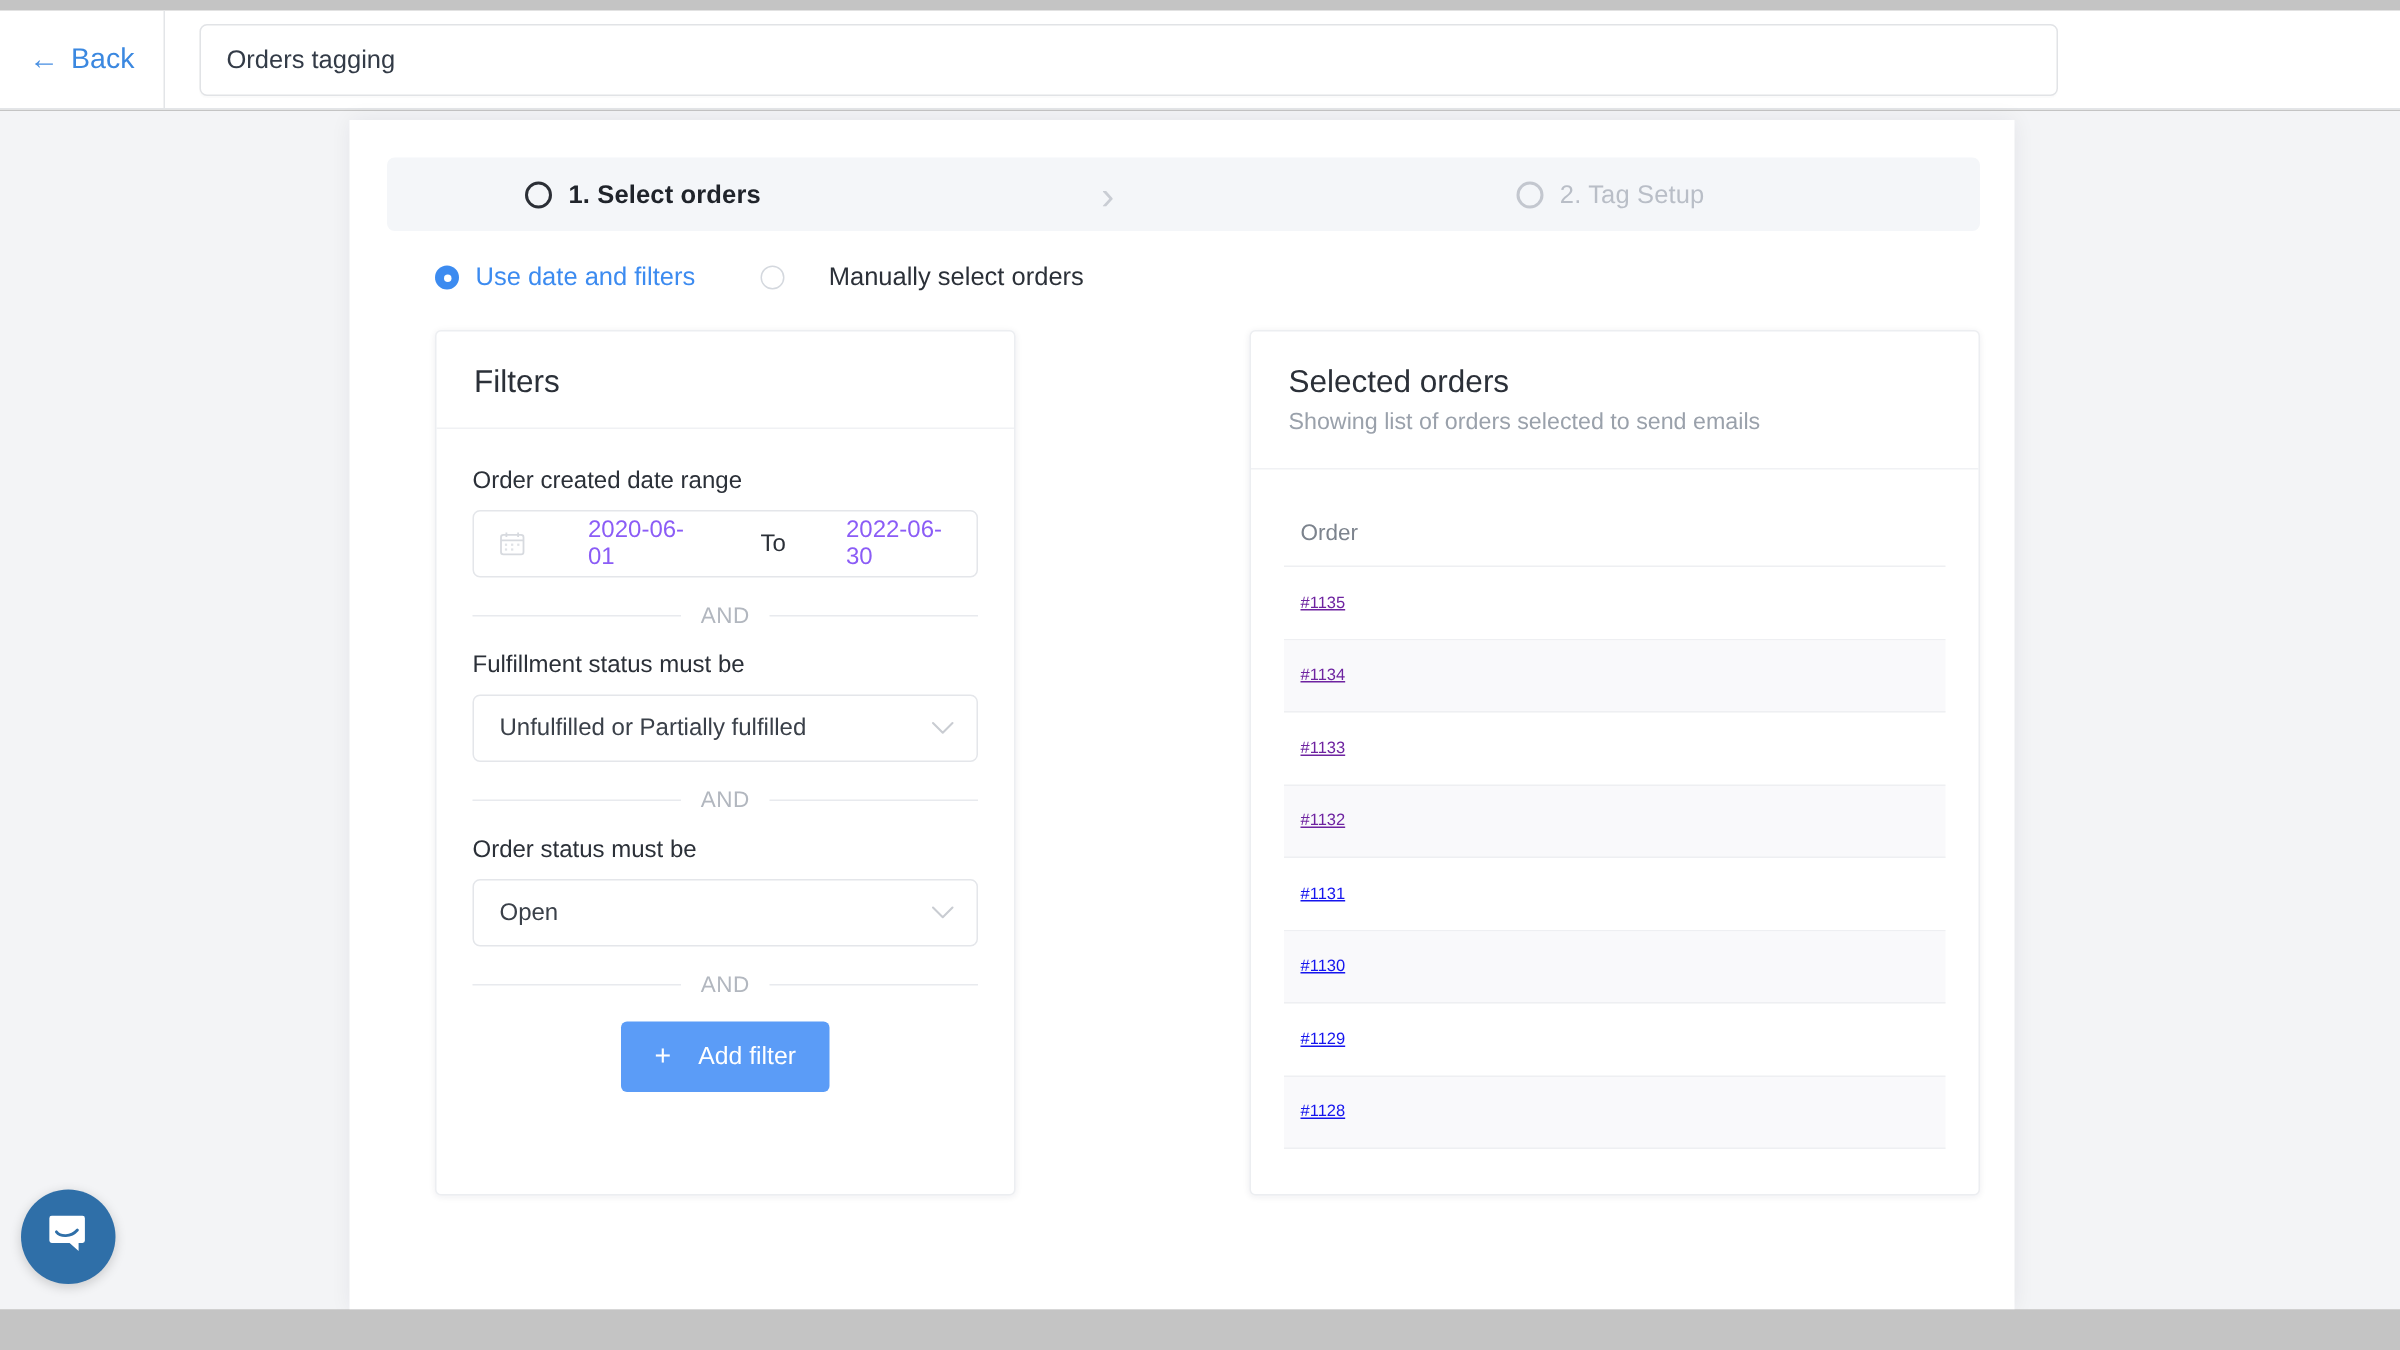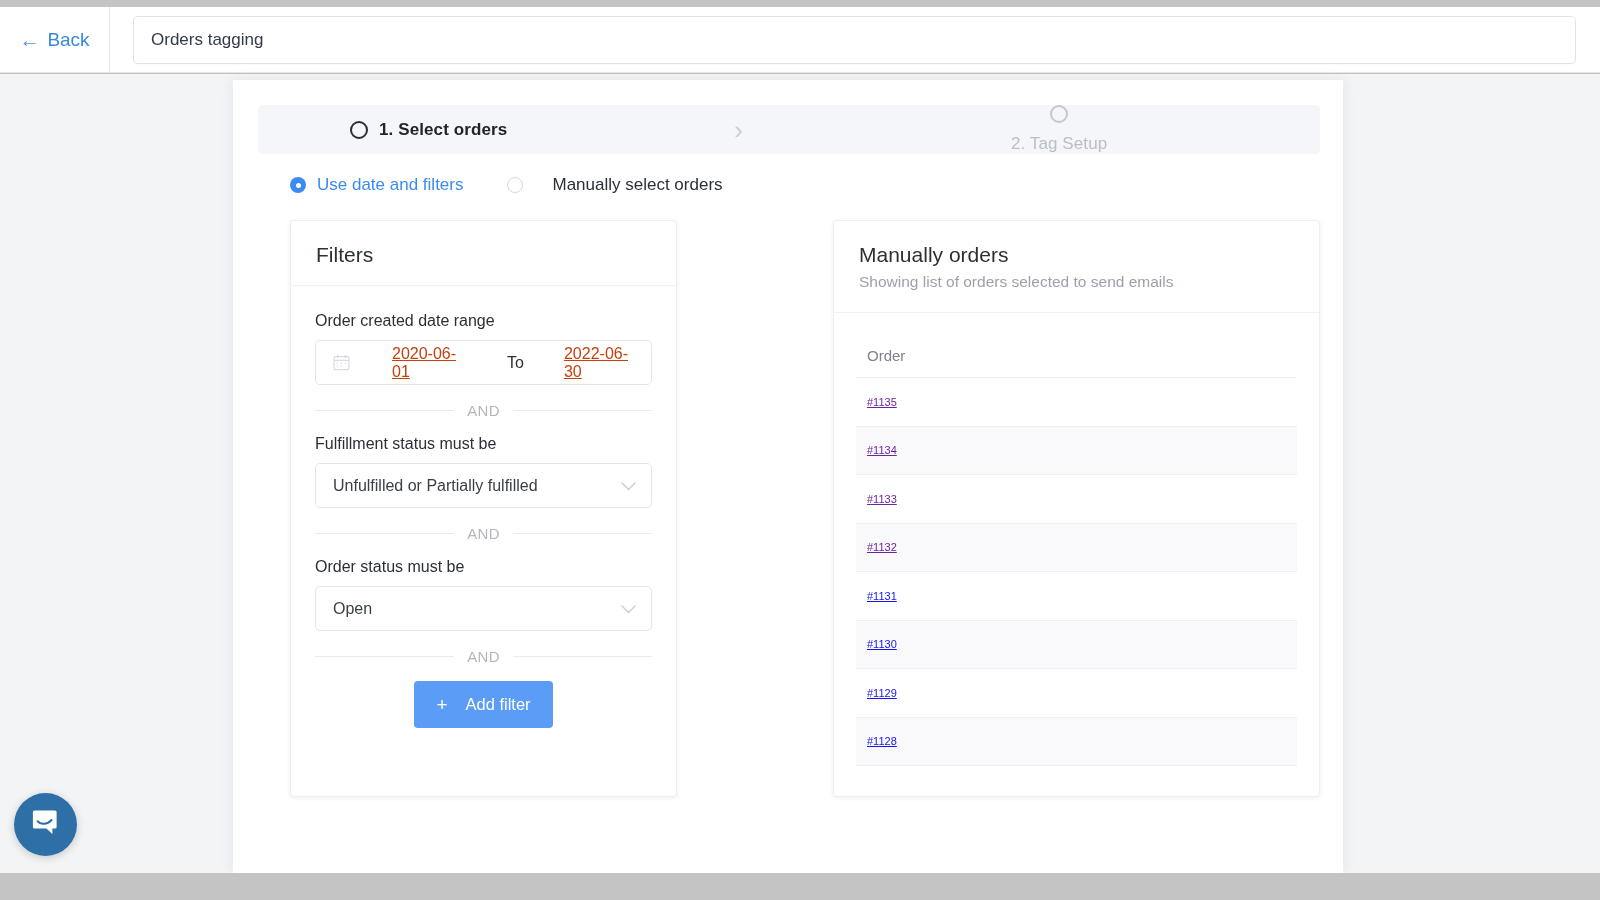--- a/index.html
+++ b/index.html
@@ -46,21 +46,21 @@
     font-size: 20px;
     line-height: 1;
   }
   .back-label {
     color: #3b88e0;
     font-size: 19px;
   }
 
   .title-field {
     margin-left: 23px;
-    width: 1443px;
+    width: 1239px;
     height: 48px;
     border: 1px solid #e1e3e6;
     border-radius: 5px;
     background: #fff;
     display: flex;
     align-items: center;
     padding: 0 17px;
     font-size: 17px;
     color: #333b47;
     box-shadow: 0 1px 1px rgba(0,0,0,.02);
@@ -101,21 +101,21 @@
     border-radius: 5px;
     display: flex;
     align-items: center;
   }
   .step {
     display: flex;
     align-items: center;
     gap: 11px;
     padding-left: 92px;
   }
-  .step-two { padding-left: 0; margin-left: 268px; flex-direction: column; }
+  .step-two { padding-left: 0; margin-left: 268px; }
   .step-ring {
     width: 18px; height: 18px;
     border-radius: 50%;
     border: 2px solid #2b2f36;
     display: block;
   }
   .step-ring.muted { border-color: #c3c7cf; }
   .step-label {
     font-size: 17px;
     font-weight: bold;
@@ -194,22 +194,21 @@
     border: 1px solid #e4e6ea;
     border-radius: 5px;
     display: flex;
     align-items: center;
     padding: 0 17px;
     gap: 0;
   }
   .cal-icon { width: 17px; height: 17px; flex: none; }
   .date-val {
     font-size: 16px;
-    color: #c2410c;
-    text-decoration: underline;
+    color: #8b5cf6;
   }
   .date-start { margin-left: 42px; }
   .date-to { margin-left: 45px; font-size: 16px; color: #2b3038; }
   .date-end { margin-left: 40px; }
 
   .and-row {
     display: flex;
     align-items: center;
     gap: 13px;
     margin: 17px 0 16px 0;
@@ -430,21 +429,21 @@
             <span class="plus-glyph">+</span>
             <span>Add filter</span>
           </button>
         </div>
 
       </div>
     </div>
 
     <div class="panel panel-orders">
       <div class="panel-head orders">
-        <div class="panel-title">Manually orders</div>
+        <div class="panel-title">Selected orders</div>
         <div class="panel-sub">Showing list of orders selected to send emails</div>
       </div>
       <div class="orders-body">
         <div class="orders-head-cell">Order</div>
 
         <div class="order-row">
           <span class="order-link visited">#1135</span>
         </div>
         <div class="order-row alt">
           <span class="order-link visited">#1134</span>

